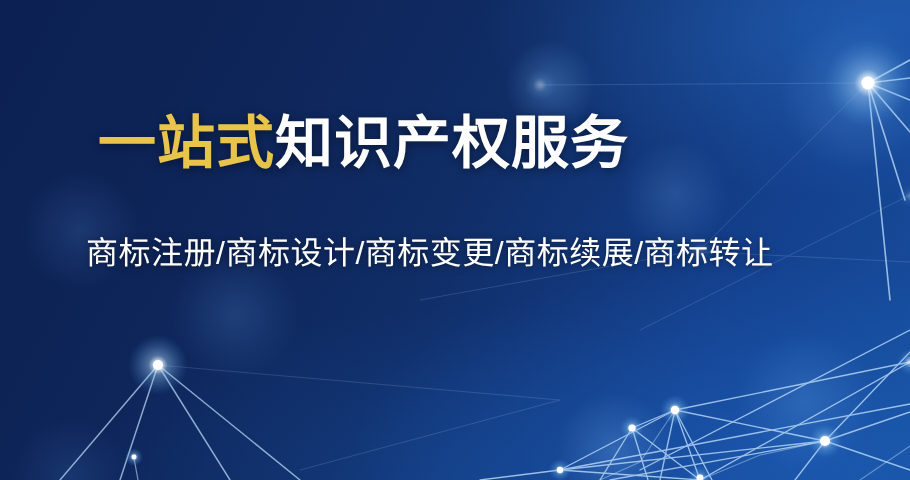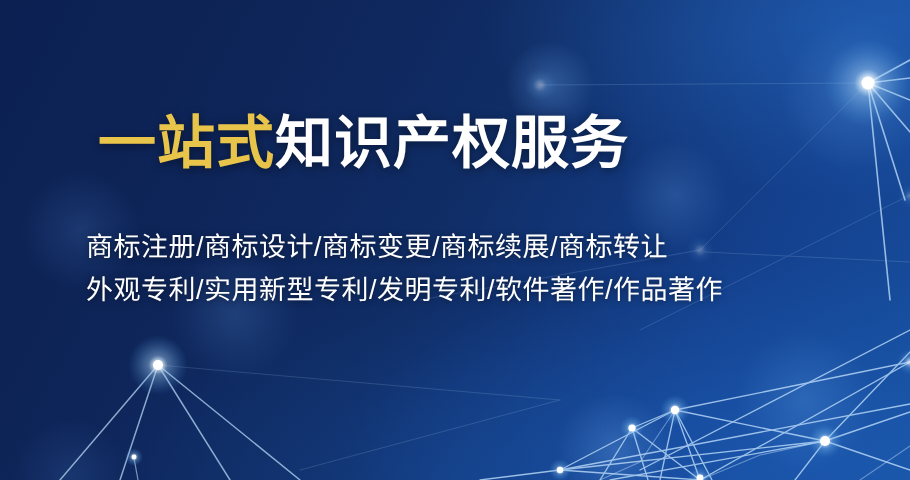--- a/index.html
+++ b/index.html
@@ -42,25 +42,26 @@
   }
   #headline .gold{color:#E9C44A;}
   #headline .white{color:#ffffff;}
 
   #sublist{
     position:absolute;left:86px;top:226px;
     margin:0;padding:0;list-style:none;
   }
   #sublist li{
     color:#ffffff;
-    font-size:27px;
+    font-size:32px;
     line-height:43px;
     letter-spacing:.5px;
     white-space:nowrap;
     text-shadow:0 1px 6px rgba(0,0,0,.5);
+    margin-top:6px;
   }
 </style>
 </head>
 <body>
 
 <div id="banner">
 
   <div class="layer" id="glows">
     <div class="glow" style="left:505px;top:40px;width:90px;height:90px;background:radial-gradient(circle,rgba(120,180,245,.30),rgba(120,180,245,0) 70%);"></div>
     <div class="glow" style="left:620px;top:140px;width:110px;height:110px;background:radial-gradient(circle,rgba(110,170,240,.22),rgba(110,170,240,0) 70%);"></div>
@@ -182,17 +183,16 @@
   </svg>
 
   <div id="content">
 
     <h1 id="headline">
       <span class="gold">一站式</span><span class="white">知识产权服务</span>
     </h1>
 
     <ul id="sublist">
       <li>商标注册/商标设计/商标变更/商标续展/商标转让</li>
-      <li>外观专利/实用新型专利/发明专利/软件著作/作品著作</li>
     </ul>
 
   </div>
 </div>
 
 </body></html>

